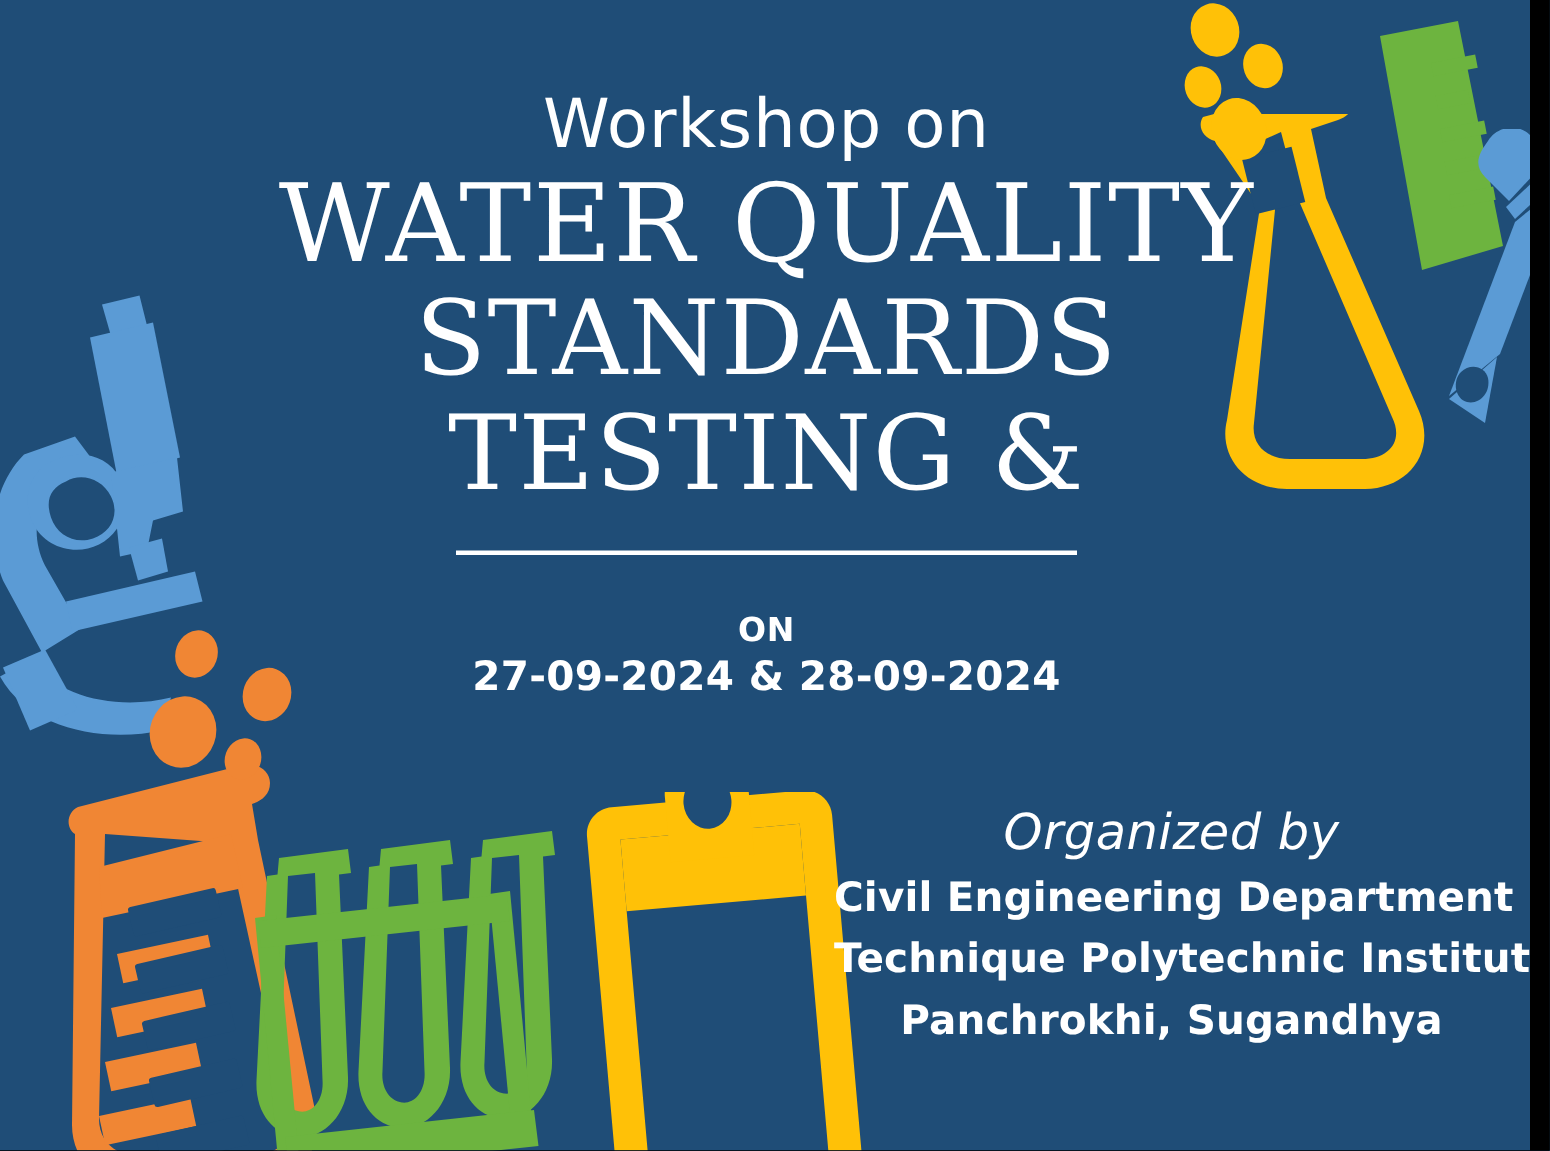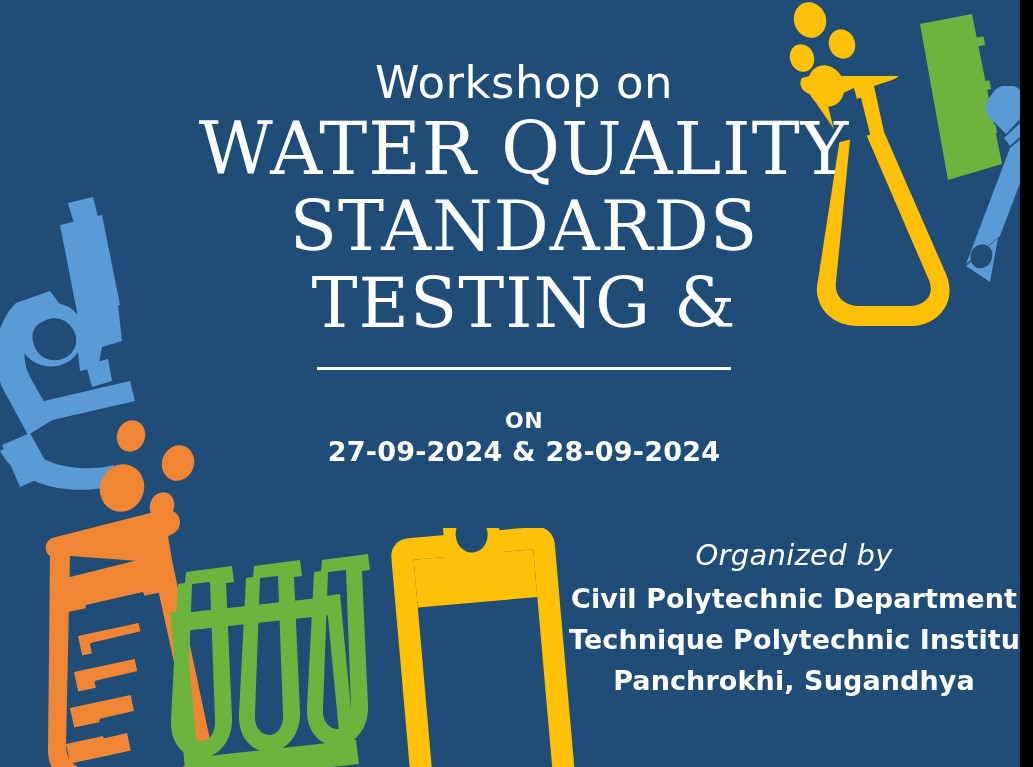--- a/index.html
+++ b/index.html
@@ -35,21 +35,21 @@
 
   
   .art {
     position: absolute;
     pointer-events: none;
   }
 
   
   #text-block {
     position: absolute;
-    left: 13px;
+    left: 0;
     top: 0;
     width: 1020px;
     height: 767px;
   }
   .title-wrap {
     position: absolute;
     left: 150px;
     top: 60px;
     width: 722px;
     text-align: center;
@@ -109,21 +109,21 @@
   #organizer-block {
     position: absolute;
     left: 556px;
     top: 532px;
     width: 450px;
     text-align: center;
     color: #FFFFFF;
     font-family: "DejaVu Sans", sans-serif;
   }
   .organized-by {
-    font-size: 29px;
+    font-size: 33px;
     font-style: italic;
     font-weight: 400;
     line-height: 46px;
     letter-spacing: 0.3px;
   }
   .org-line {
     font-size: 27px;
     font-weight: bold;
     line-height: 41px;
     letter-spacing: 0.1px;
@@ -307,21 +307,21 @@
 
       <div id="title-divider"></div>
 
       <div id="date-block">
         <div class="on-label">ON</div>
         <div class="date-value">27-09-2024 &amp; 28-09-2024</div>
       </div>
 
       <div id="organizer-block">
         <div class="organized-by">Organized by</div>
-        <div class="org-line">Civil Polytechnic Department</div>
+        <div class="org-line">Civil Engineering Department</div>
         <div class="org-line">Technique Polytechnic Institute</div>
         <div class="org-line">Panchrokhi, Sugandhya</div>
       </div>
 
     </div>
   </div>
 
   <div id="right-edge-strip"></div>
 </div>
 

